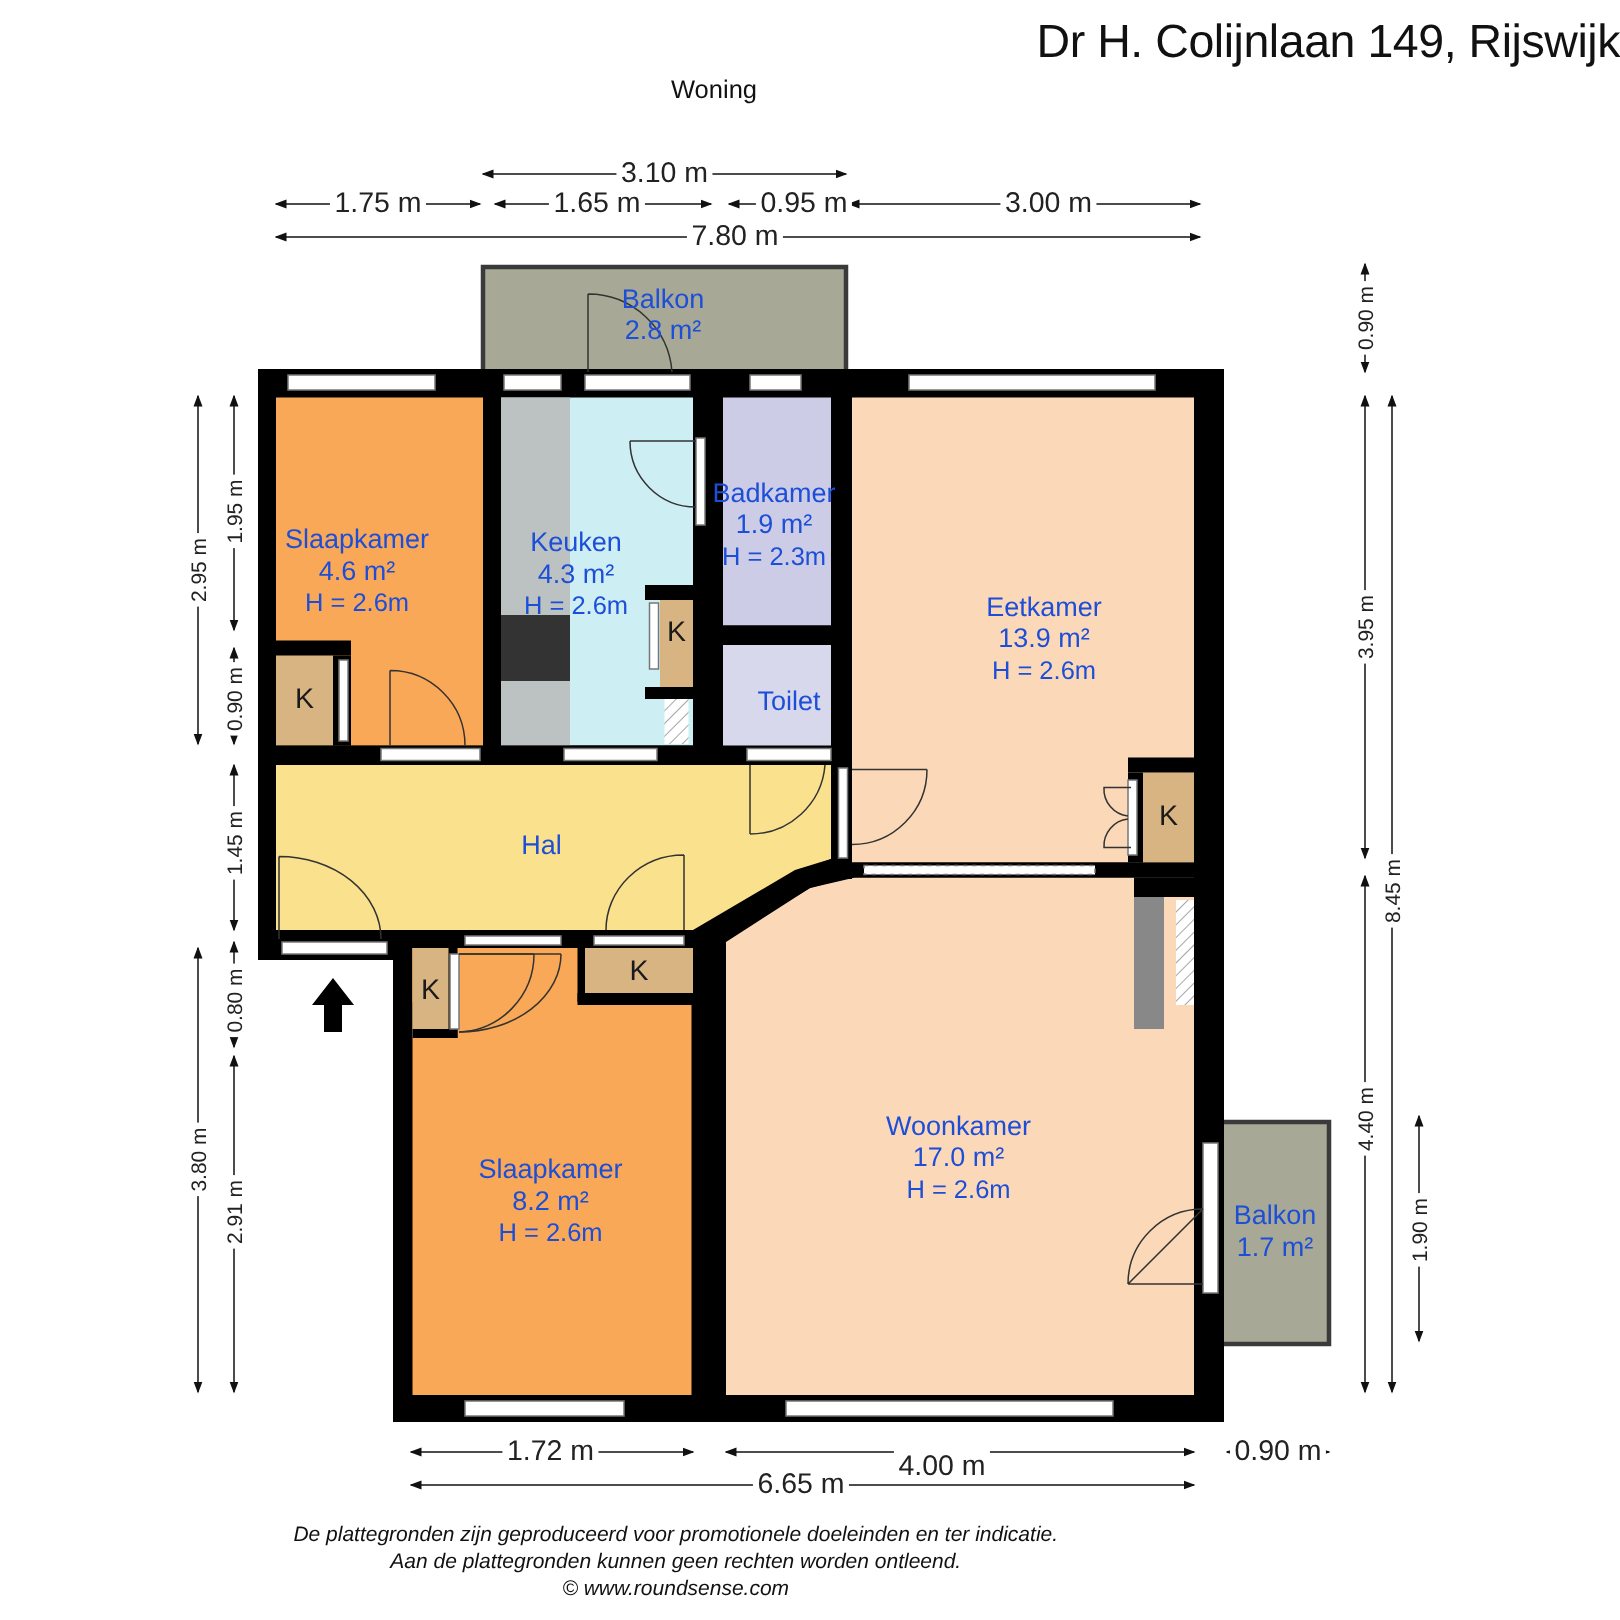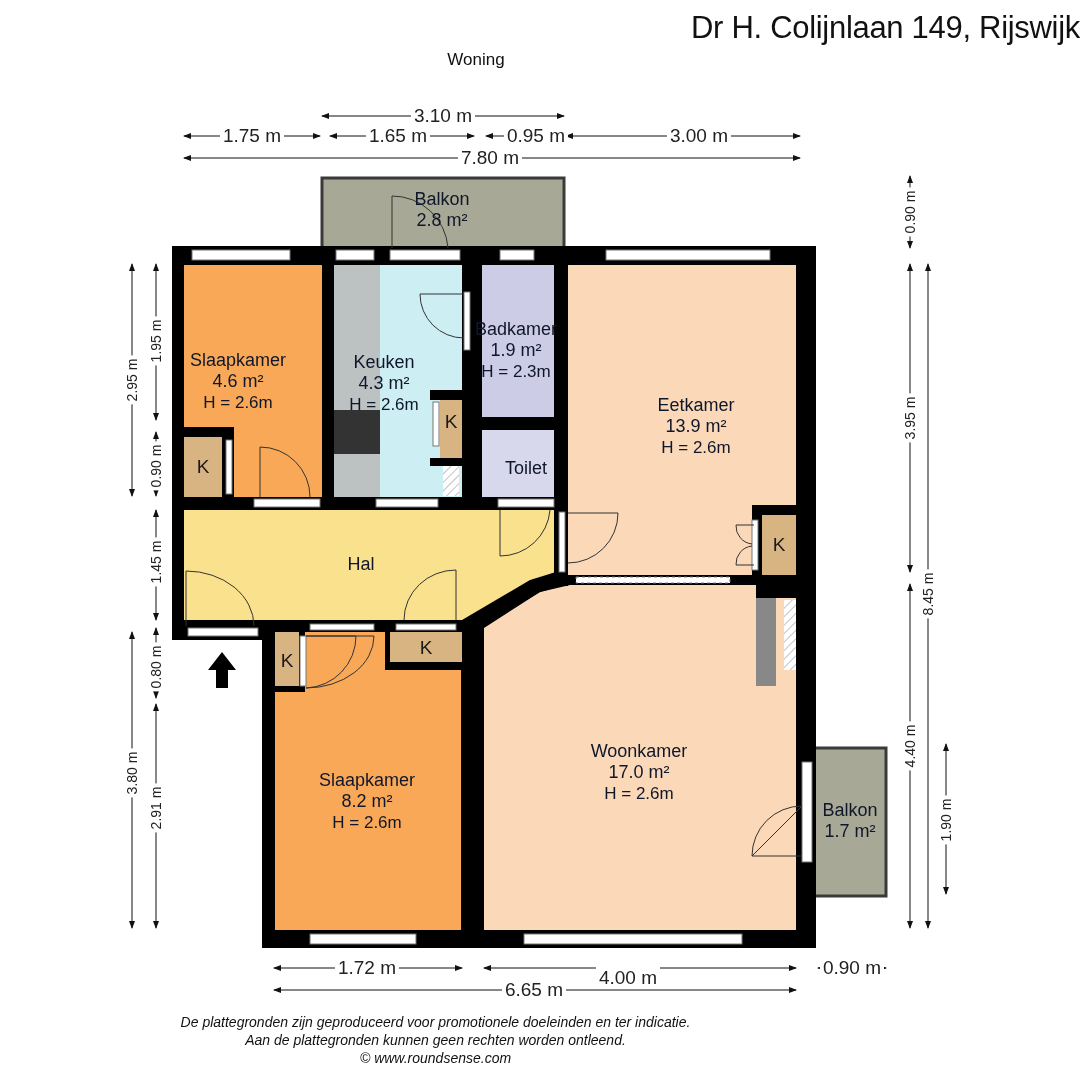--- a/index.html
+++ b/index.html
@@ -1,25 +1,25 @@
 <!DOCTYPE html>
 <html><head>
 <meta charset="utf-8">
 <style>
   html,body{margin:0;padding:0;background:#ffffff;}
   body{width:1080px;height:1080px;position:relative;overflow:hidden;font-family:"Liberation Sans",sans-serif;color:#111;}
   .abs{position:absolute;}
   .title{left:0;width:1080px;top:10px;text-align:right;font-size:31px;letter-spacing:-0.3px;}
   .subtitle{left:0;width:952px;top:50px;text-align:center;font-size:17px;}
-  .label{position:absolute;text-align:center;font-size:18px;line-height:21px;color:#0f172a;white-space:nowrap;transform:translate(-50%,-50%);}
+  .label{position:absolute;text-align:center;font-size:18px;line-height:21px;color:#1d4ed8;white-space:nowrap;transform:translate(-50%,-50%);}
   .label .h{font-size:17px;}
   .klabel{position:absolute;font-size:19px;transform:translate(-50%,-50%);color:#1a1a1a;}
   .dim{position:absolute;font-size:19px;background:#fff;padding:0 3px;white-space:nowrap;transform:translate(-50%,-50%);color:#222;}
   .dimv{position:absolute;font-size:14px;background:#fff;padding:0 3px;white-space:nowrap;transform:translate(-50%,-50%) rotate(-90deg);color:#222;}
-  .footer{left:0;width:871px;text-align:center;font-style:italic;font-size:14px;color:#111;}
+  .footer{left:15px;width:871px;text-align:center;font-style:italic;font-size:14px;color:#111;}
   svg{position:absolute;left:0;top:0;}
 </style>
 </head>
 <body>
 
 <div class="abs title">Dr H. Colijnlaan 149, Rijswijk</div>
 <div class="abs subtitle">Woning</div>
 
 <svg width="1080" height="1080">
   <defs>

